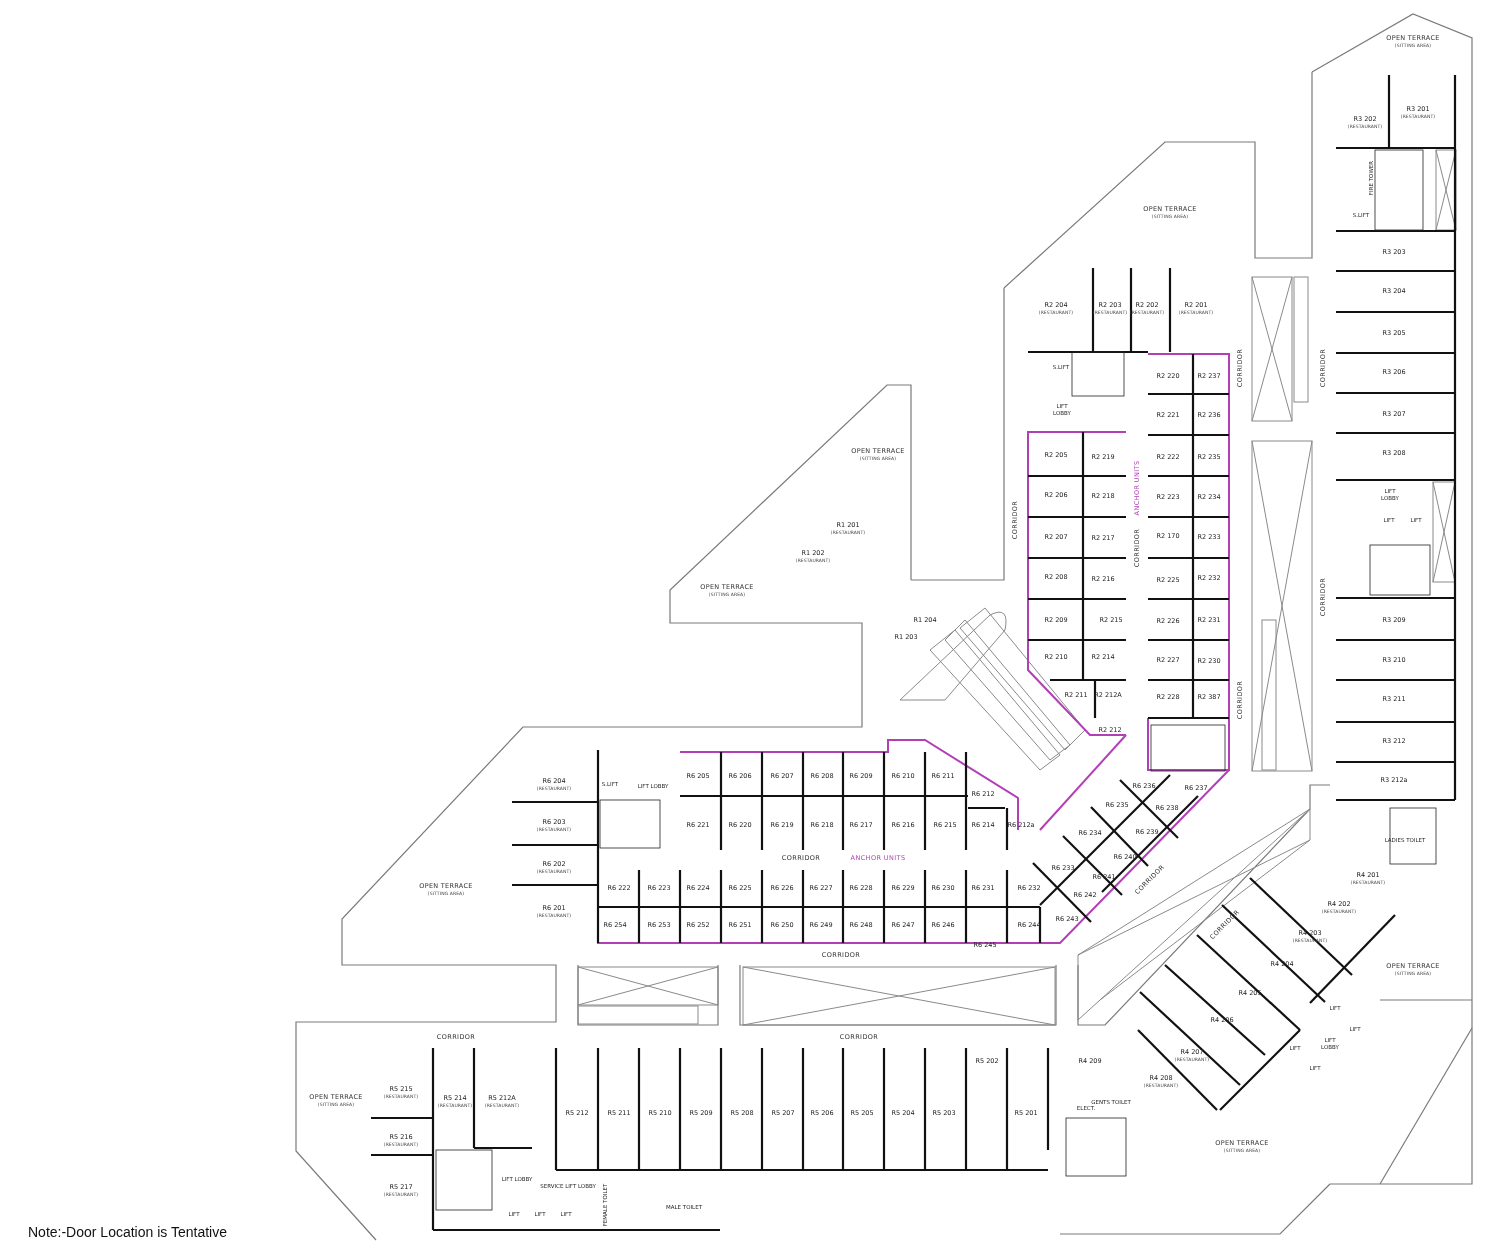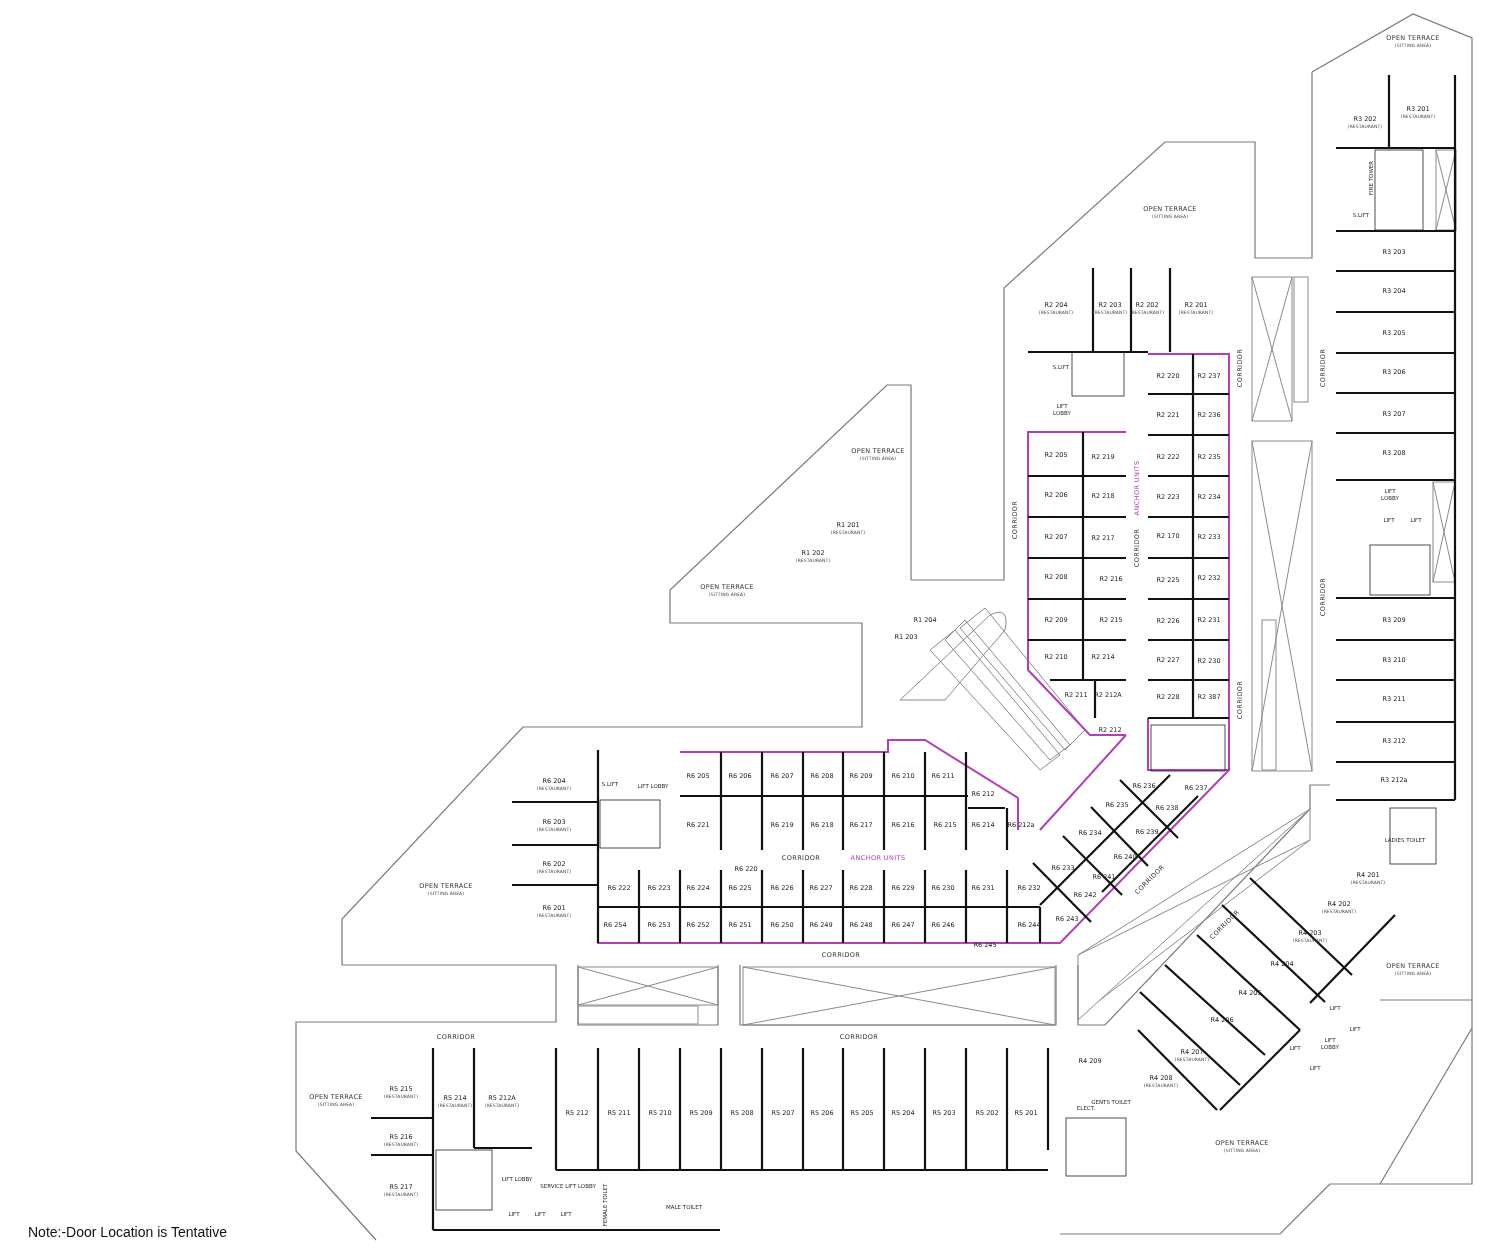--- a/index.html
+++ b/index.html
@@ -214,21 +214,21 @@
     <div class="lbl " style="left: 1056px; top: 455px;">R2 205</div>
     <div class="lbl " style="left: 1056px; top: 495px;">R2 206</div>
     <div class="lbl " style="left: 1056px; top: 537px;">R2 207</div>
     <div class="lbl " style="left: 1056px; top: 577px;">R2 208</div>
     <div class="lbl " style="left: 1056px; top: 620px;">R2 209</div>
     <div class="lbl " style="left: 1056px; top: 657px;">R2 210</div>
     <div class="lbl " style="left: 1076px; top: 695px;">R2 211</div>
     <div class="lbl " style="left: 1103px; top: 457px;">R2 219</div>
     <div class="lbl " style="left: 1103px; top: 496px;">R2 218</div>
     <div class="lbl " style="left: 1103px; top: 538px;">R2 217</div>
-    <div class="lbl " style="left: 1103px; top: 579px; margin-left: 8px;">R2 216</div>
+    <div class="lbl " style="left: 1103px; top: 579px;">R2 216</div>
     <div class="lbl " style="left: 1103px; top: 620px; margin-left: 8px;">R2 215</div>
     <div class="lbl " style="left: 1103px; top: 657px;">R2 214</div>
     <div class="lbl " style="left: 1108px; top: 695px;">R2 212A</div>
     <div class="lbl " style="left: 1110px; top: 730px;">R2 212</div>
     <div class="lbl " style="left: 1168px; top: 376px;">R2 220</div>
     <div class="lbl " style="left: 1168px; top: 415px;">R2 221</div>
     <div class="lbl " style="left: 1168px; top: 457px;">R2 222</div>
     <div class="lbl " style="left: 1168px; top: 497px;">R2 223</div>
     <div class="lbl " style="left: 1168px; top: 536px;">R2 170</div>
     <div class="lbl " style="left: 1168px; top: 580px;">R2 225</div>
@@ -246,21 +246,21 @@
     <div class="lbl " style="left: 1209px; top: 697px;">R2 387</div>
     <div class="lbl " style="left: 698px; top: 776px;">R6 205</div>
     <div class="lbl " style="left: 740px; top: 776px;">R6 206</div>
     <div class="lbl " style="left: 782px; top: 776px;">R6 207</div>
     <div class="lbl " style="left: 822px; top: 776px;">R6 208</div>
     <div class="lbl " style="left: 861px; top: 776px;">R6 209</div>
     <div class="lbl " style="left: 903px; top: 776px;">R6 210</div>
     <div class="lbl " style="left: 943px; top: 776px;">R6 211</div>
     <div class="lbl " style="left: 983px; top: 794px;">R6 212</div>
     <div class="lbl " style="left: 698px; top: 825px;">R6 221</div>
-    <div class="lbl " style="left: 740px; top: 869px; margin-left: 6px;">R6 220</div>
+    <div class="lbl " style="left: 740px; top: 825px;">R6 220</div>
     <div class="lbl " style="left: 782px; top: 825px;">R6 219</div>
     <div class="lbl " style="left: 822px; top: 825px;">R6 218</div>
     <div class="lbl " style="left: 861px; top: 825px;">R6 217</div>
     <div class="lbl " style="left: 903px; top: 825px;">R6 216</div>
     <div class="lbl " style="left: 945px; top: 825px;">R6 215</div>
     <div class="lbl " style="left: 983px; top: 825px;">R6 214</div>
     <div class="lbl " style="left: 1021px; top: 825px;">R6 212a</div>
     <div class="lbl " style="left: 619px; top: 888px;">R6 222</div>
     <div class="lbl " style="left: 659px; top: 888px;">R6 223</div>
     <div class="lbl " style="left: 698px; top: 888px;">R6 224</div>
@@ -286,21 +286,21 @@
     <div class="lbl " style="left: 577px; top: 1113px;">R5 212</div>
     <div class="lbl " style="left: 619px; top: 1113px;">R5 211</div>
     <div class="lbl " style="left: 660px; top: 1113px;">R5 210</div>
     <div class="lbl " style="left: 701px; top: 1113px;">R5 209</div>
     <div class="lbl " style="left: 742px; top: 1113px;">R5 208</div>
     <div class="lbl " style="left: 783px; top: 1113px;">R5 207</div>
     <div class="lbl " style="left: 822px; top: 1113px;">R5 206</div>
     <div class="lbl " style="left: 862px; top: 1113px;">R5 205</div>
     <div class="lbl " style="left: 903px; top: 1113px;">R5 204</div>
     <div class="lbl " style="left: 944px; top: 1113px;">R5 203</div>
-    <div class="lbl " style="left: 987px; top: 1113px;">R5 202</div>
+    <div class="lbl " style="left: 987px; top: 1061px;">R5 202</div>
     <div class="lbl " style="left: 1026px; top: 1113px;">R5 201</div>
     <div class="lbl " style="left: 1067px; top: 919px;">R6 243</div>
     <div class="lbl " style="left: 1085px; top: 895px;">R6 242</div>
     <div class="lbl " style="left: 1104px; top: 877px;">R6 241</div>
     <div class="lbl " style="left: 1125px; top: 857px;">R6 240</div>
     <div class="lbl " style="left: 1147px; top: 832px;">R6 239</div>
     <div class="lbl " style="left: 1167px; top: 808px;">R6 238</div>
     <div class="lbl " style="left: 1196px; top: 788px;">R6 237</div>
     <div class="lbl " style="left: 1144px; top: 786px;">R6 236</div>
     <div class="lbl " style="left: 1117px; top: 805px;">R6 235</div>

